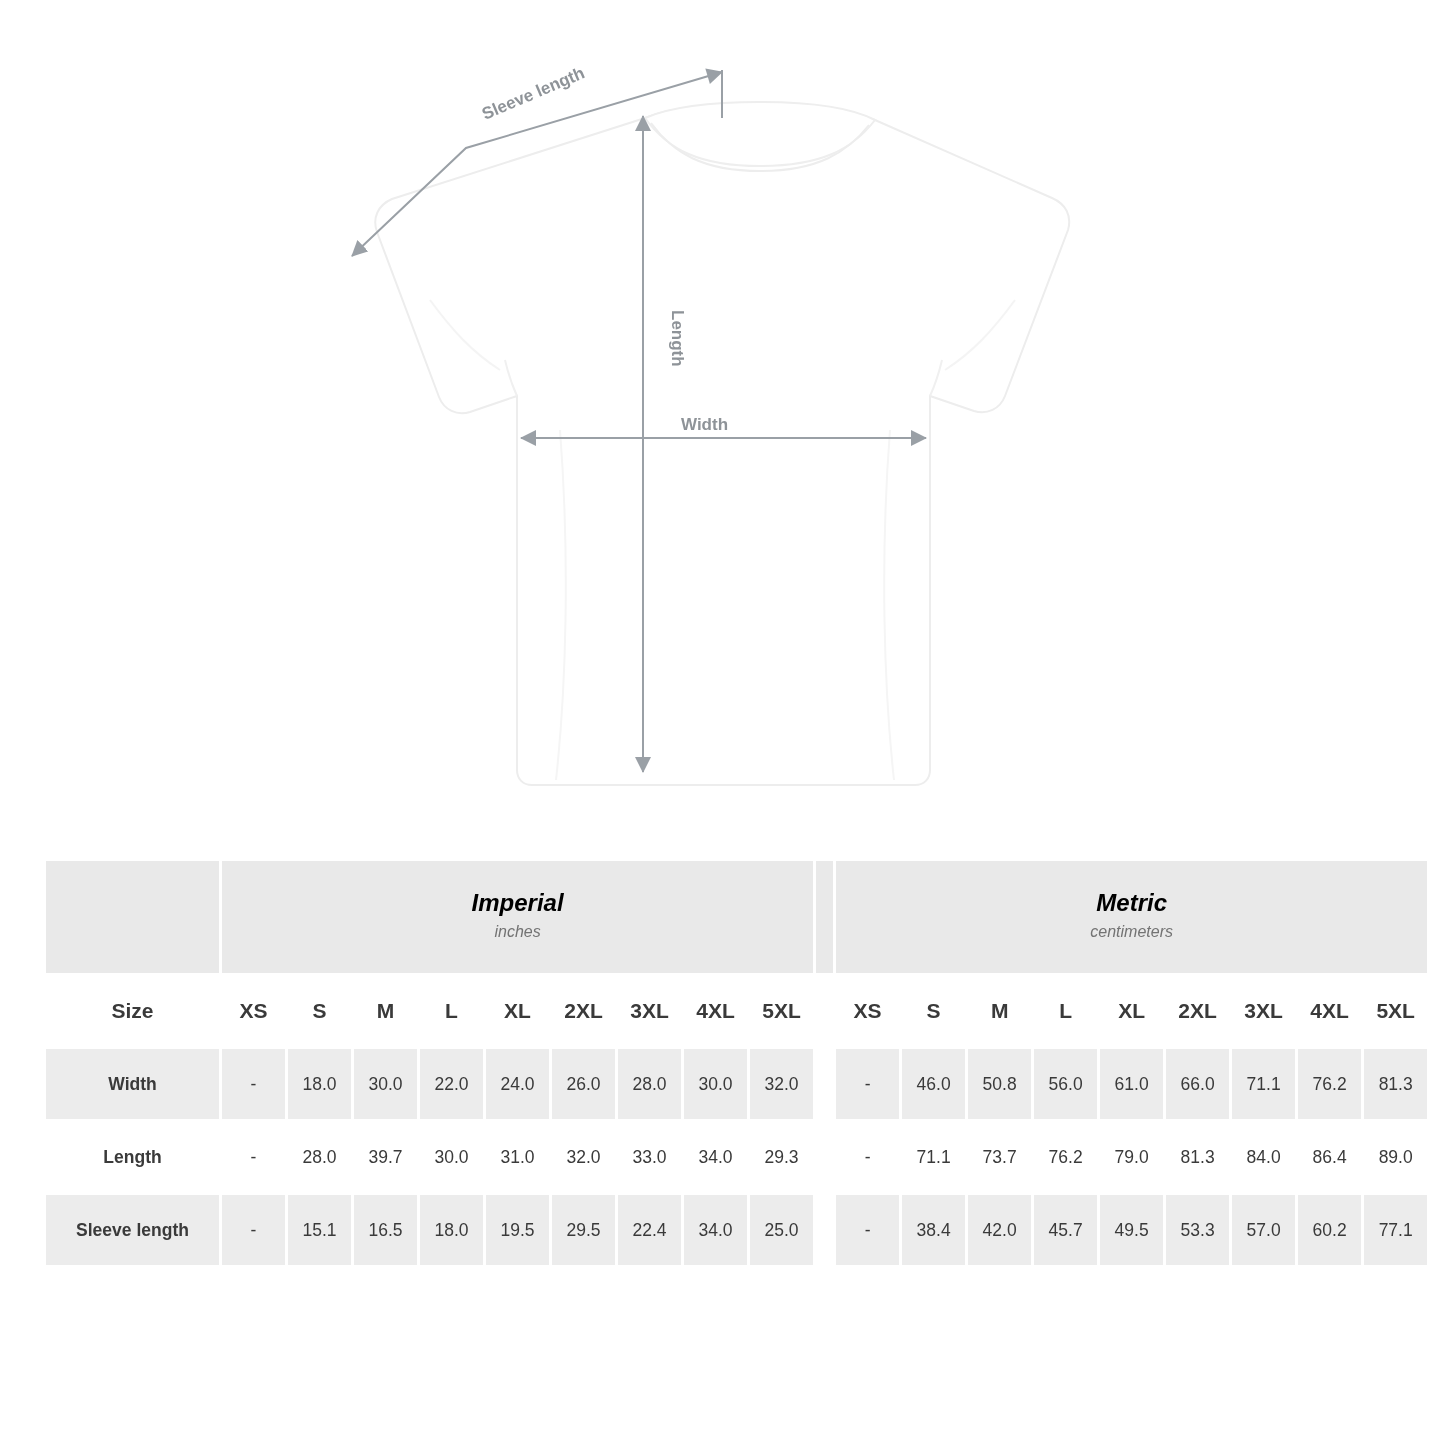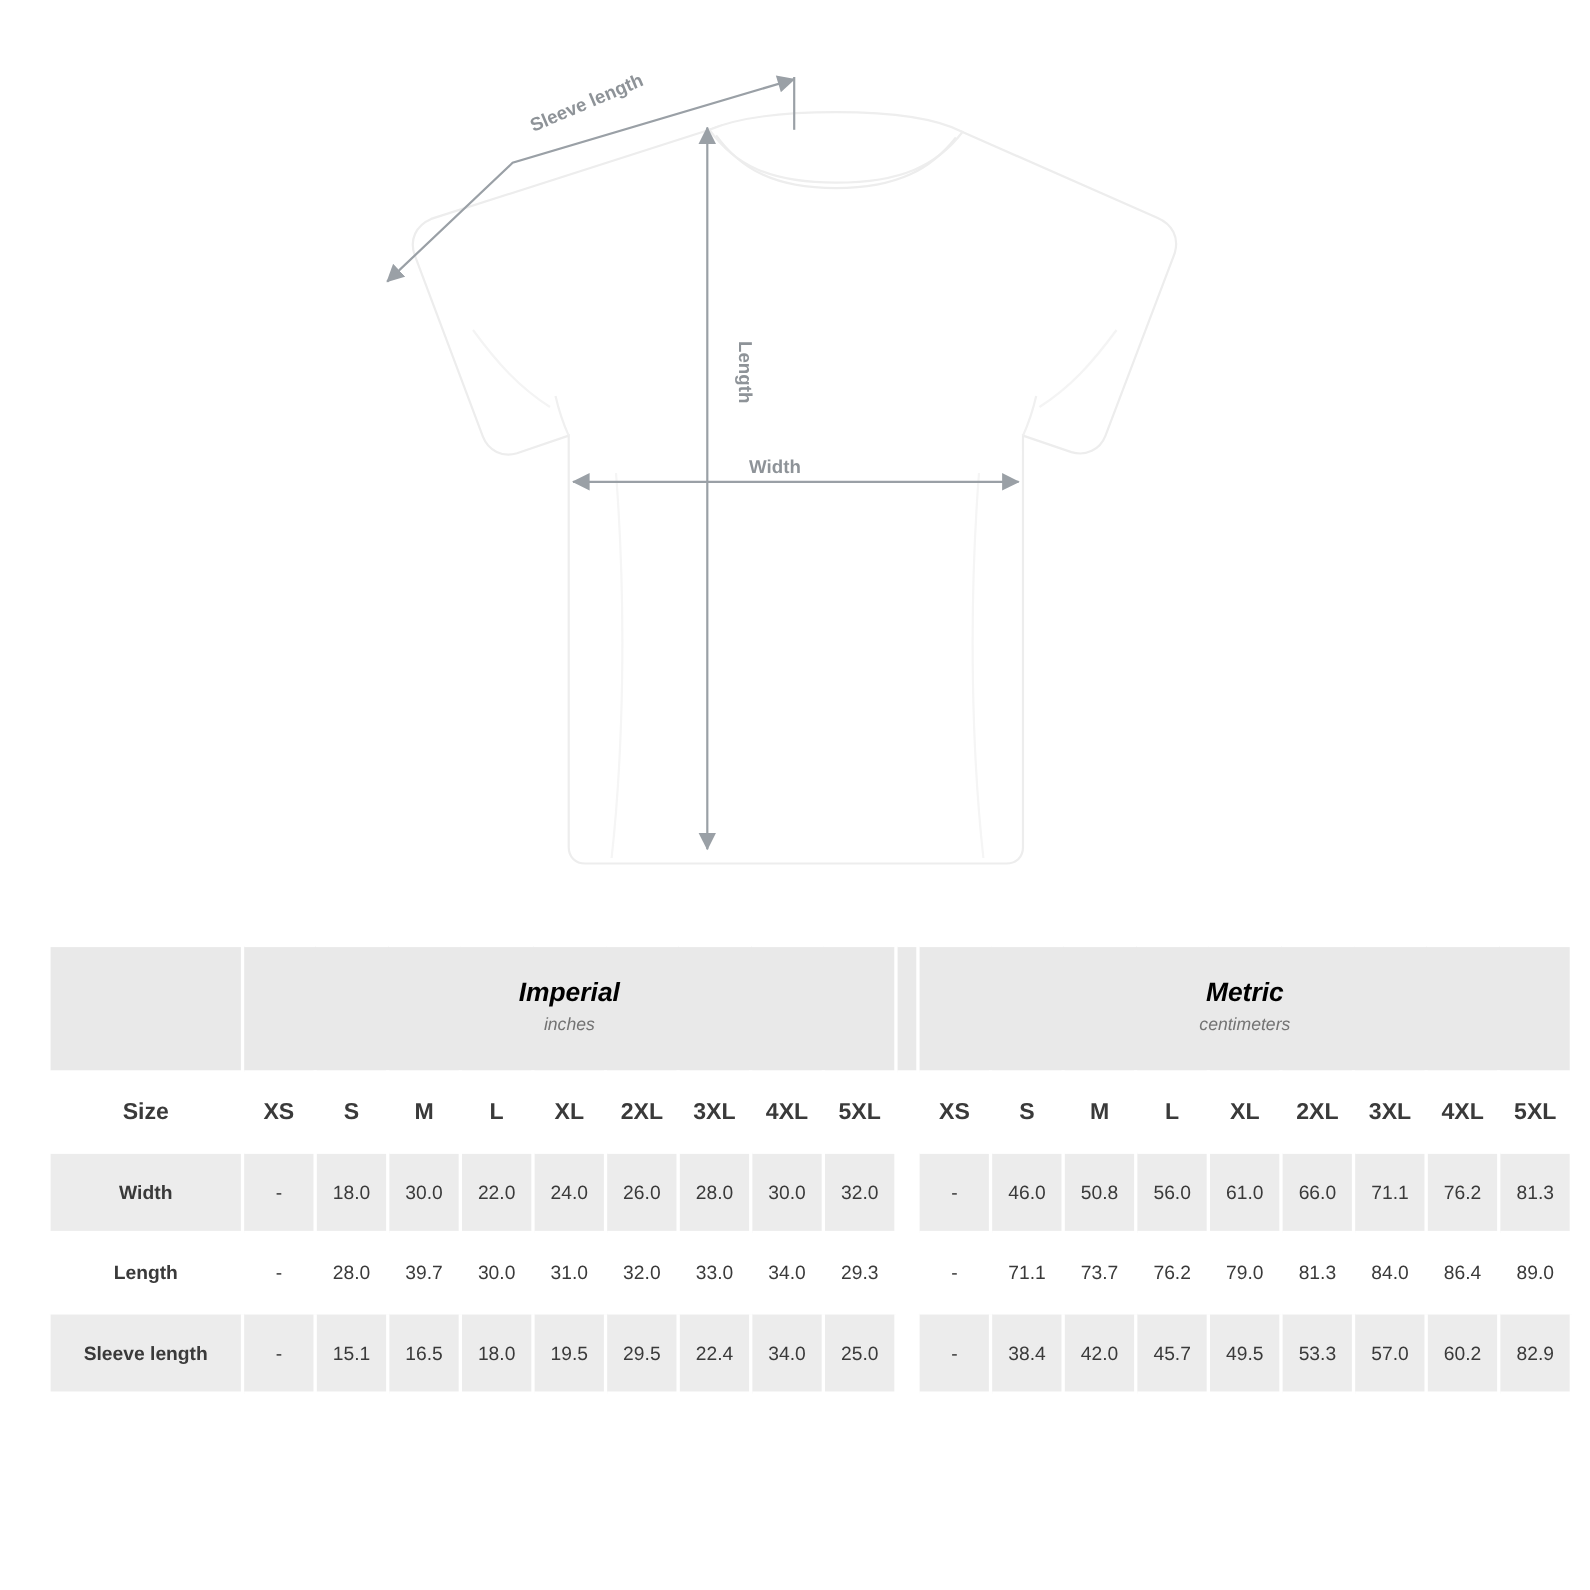--- a/index.html
+++ b/index.html
@@ -281,19 +281,19 @@
           <td>25.0</td>
           <td class="gap-col"></td>
           <td>-</td>
           <td>38.4</td>
           <td>42.0</td>
           <td>45.7</td>
           <td>49.5</td>
           <td>53.3</td>
           <td>57.0</td>
           <td>60.2</td>
-          <td>82.9</td>
+          <td>77.1</td>
         </tr>
       </tbody>
     </table>
   </div>
 
 </div>
 
 </body></html>

